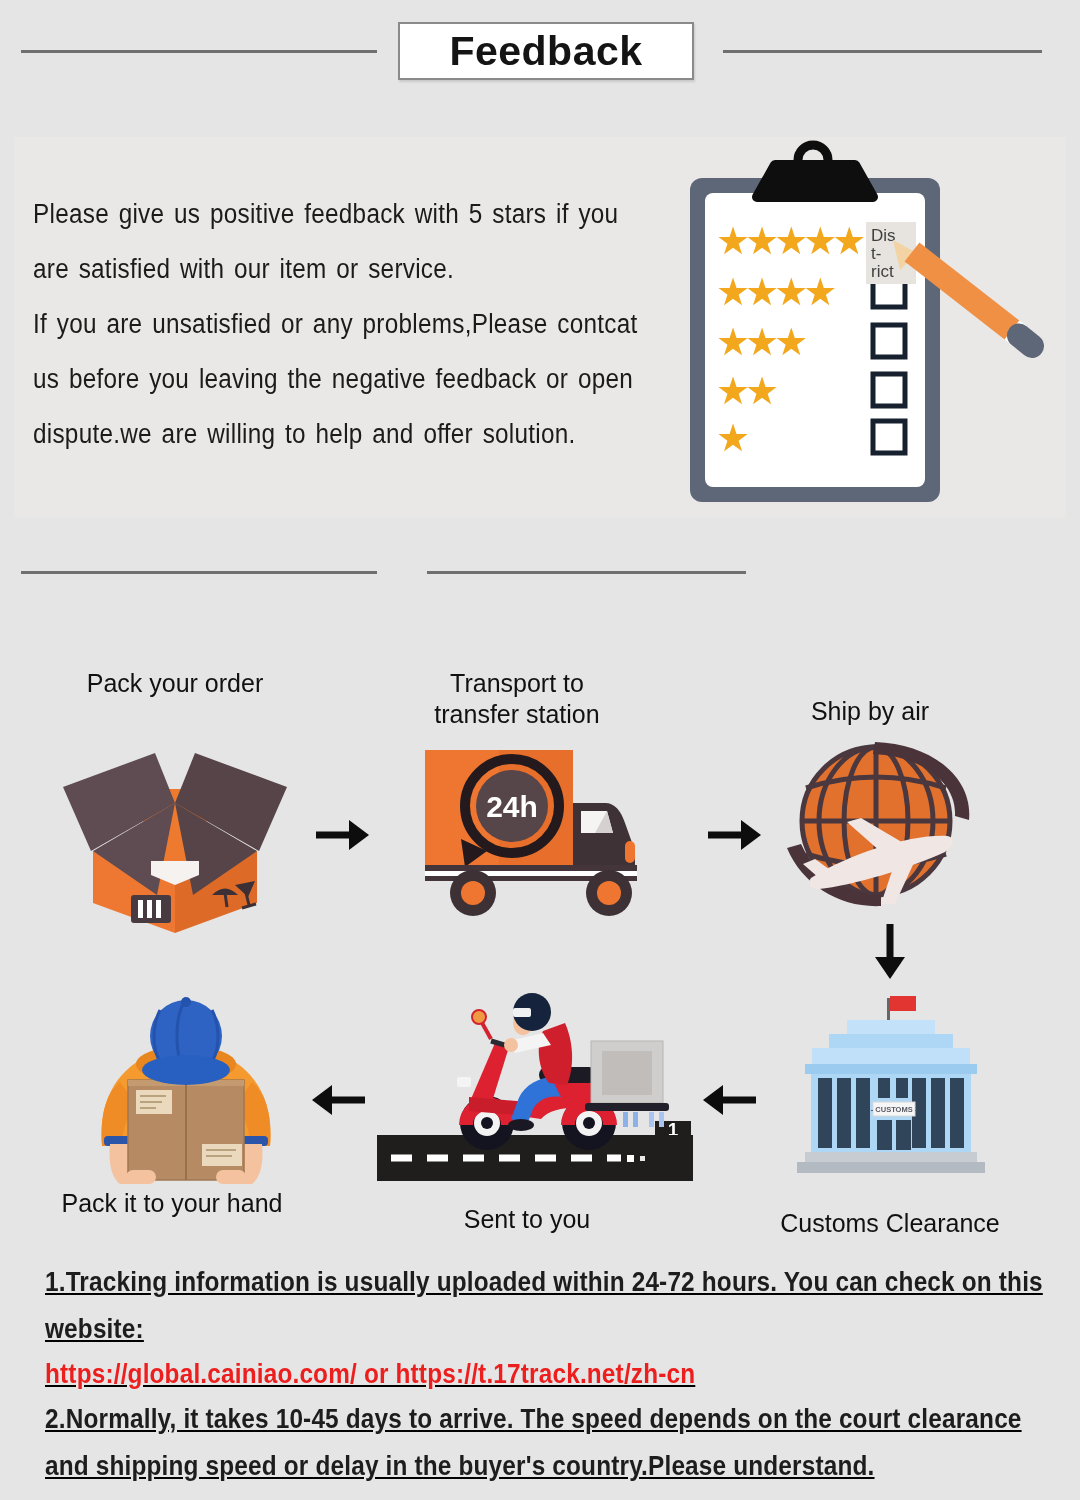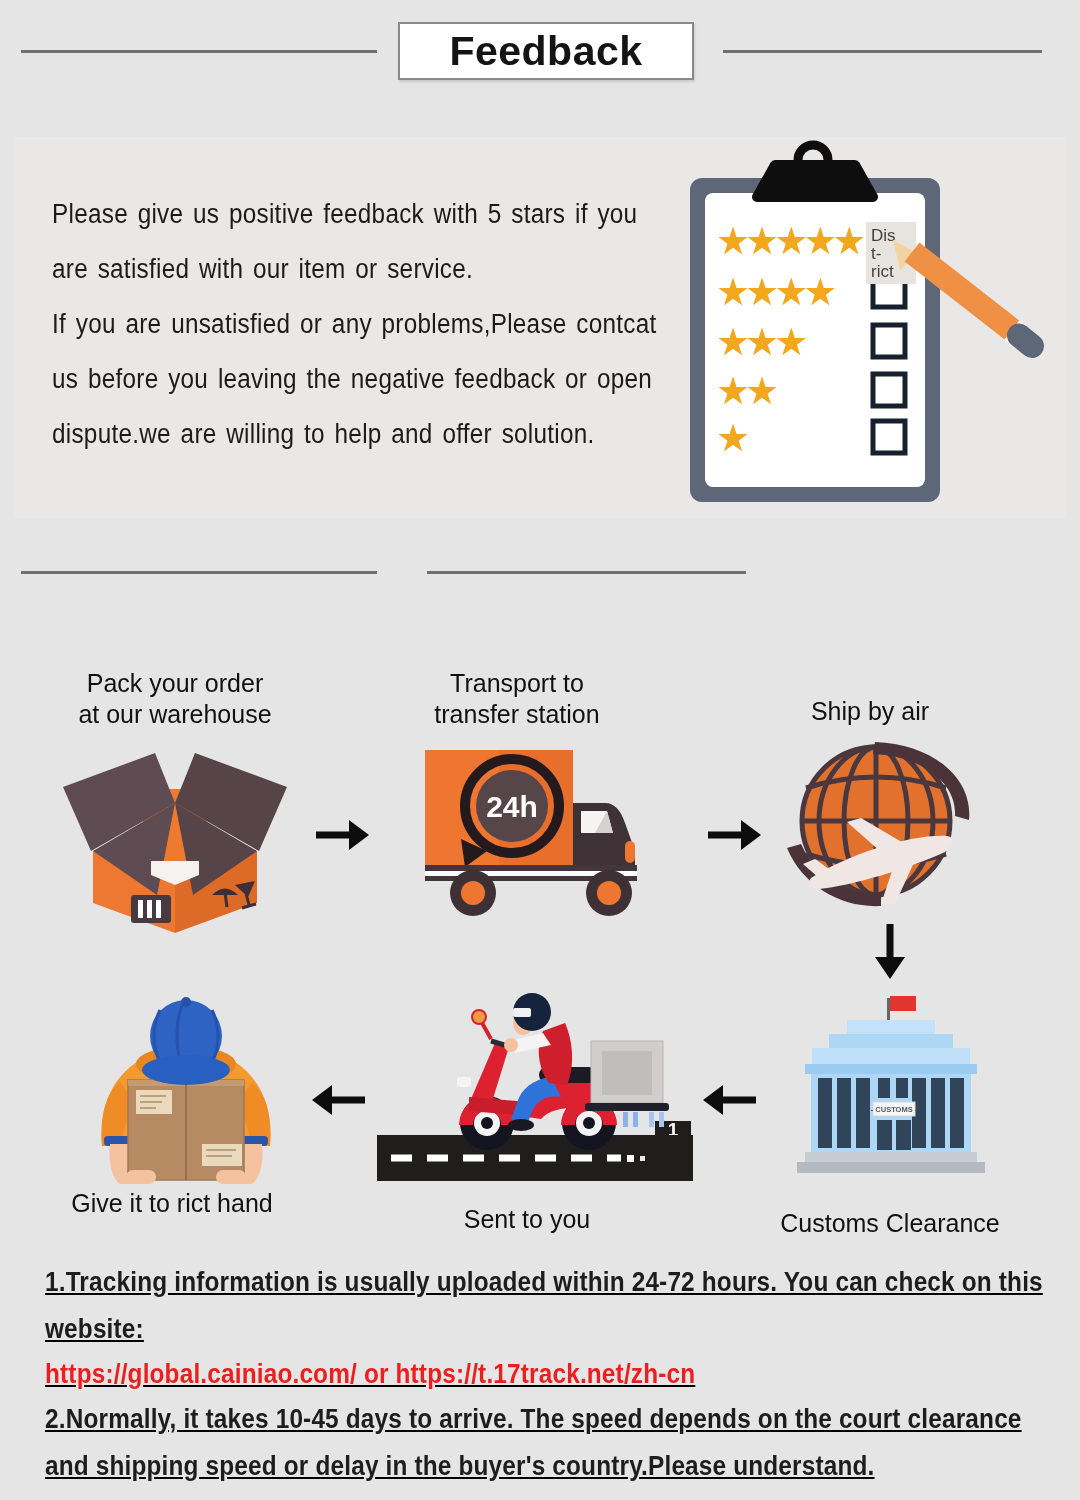--- a/index.html
+++ b/index.html
@@ -11,21 +11,21 @@
   .hline{height:3px;background:#6f6f6f;}
   .hline.l{width:356px;margin-left:21px;margin-right:21px;}
   .hline.r{width:319px;margin-left:29px;}
   .hd-box{width:292px;height:54px;background:#fff;border:2px solid #8a8a8a;
           box-shadow:1px 2px 2px rgba(0,0,0,.12);
           display:flex;align-items:center;justify-content:center;
           font-size:41px;font-weight:700;color:#141414;letter-spacing:.5px;}
 
   
   .fb-panel{position:absolute;left:14px;top:137px;width:1052px;height:381px;background:#e9e8e6;}
-  .fb-text{position:absolute;left:52px;top:187px;}
+  .fb-text{position:absolute;left:33px;top:187px;}
   .fb-line{white-space:nowrap;font-size:27px;color:#1b1b1b;line-height:55px;height:55px;
            transform:scaleX(.90);transform-origin:left center;letter-spacing:.3px;word-spacing:3px;}
   .clipboard-svg{position:absolute;left:672px;top:140px;}
   .stars-text{font-family:"DejaVu Sans",sans-serif;letter-spacing:-5px;}
   .tooltip-text{font-family:"Liberation Sans",sans-serif;font-size:17px;fill:#3f3f3f;}
 
   
   .ship{position:absolute;left:0;top:630px;width:854px;height:630px;}
   .step-label{position:absolute;width:260px;text-align:center;font-size:25px;color:#111;
               line-height:31px;}
@@ -94,21 +94,20 @@
 
   <div class="sec-header" style="top:543px;">
     <div class="hline l"></div>
     <div class="hline r"></div>
   </div>
 
   <div class="ship">
 
     <div class="step-label abs" style="left:45px;top:38px;">
       <div>Pack your order</div>
-      <div>at our warehouse</div>
     </div>
     <div class="step-label abs" style="left:740px;top:66px;">
       <div>Ship by air</div>
     </div>
     <div class="step-label abs" style="left:387px;top:38px;">
       <div>Transport to</div>
       <div>transfer station</div>
     </div>
 
     <svg class="abs" style="left:55px;top:113px;" width="240" height="192" viewBox="0 0 240 192">
@@ -291,21 +290,21 @@
         <rect x="92" y="132" width="15" height="30"></rect>
           <rect x="111" y="132" width="15" height="30"></rect>
       </g>
       <rect x="88" y="114" width="42" height="14" fill="#f6f6f6" stroke="#d8d8d8"></rect>
       <text x="109" y="124" text-anchor="middle" font-size="7.5" font-weight="bold" fill="#5a5a66">- CUSTOMS -</text>
       <rect x="20" y="164" width="172" height="10" fill="#c6ccd2"></rect>
       <rect x="12" y="174" width="188" height="11" fill="#b4bac1"></rect>
     </svg>
 
     <div class="step-label abs" style="left:42px;top:558px;">
-      <div>Give it to rict hand</div>
+      <div>Pack it to your hand</div>
     </div>
     <div class="step-label abs" style="left:397px;top:558px;margin-top:16px;">
       <div>Sent to you</div>
     </div>
     <div class="step-label abs" style="left:760px;top:578px;">
       <div>Customs Clearance</div>
     </div>
   </div>
 
   <div class="notes">

